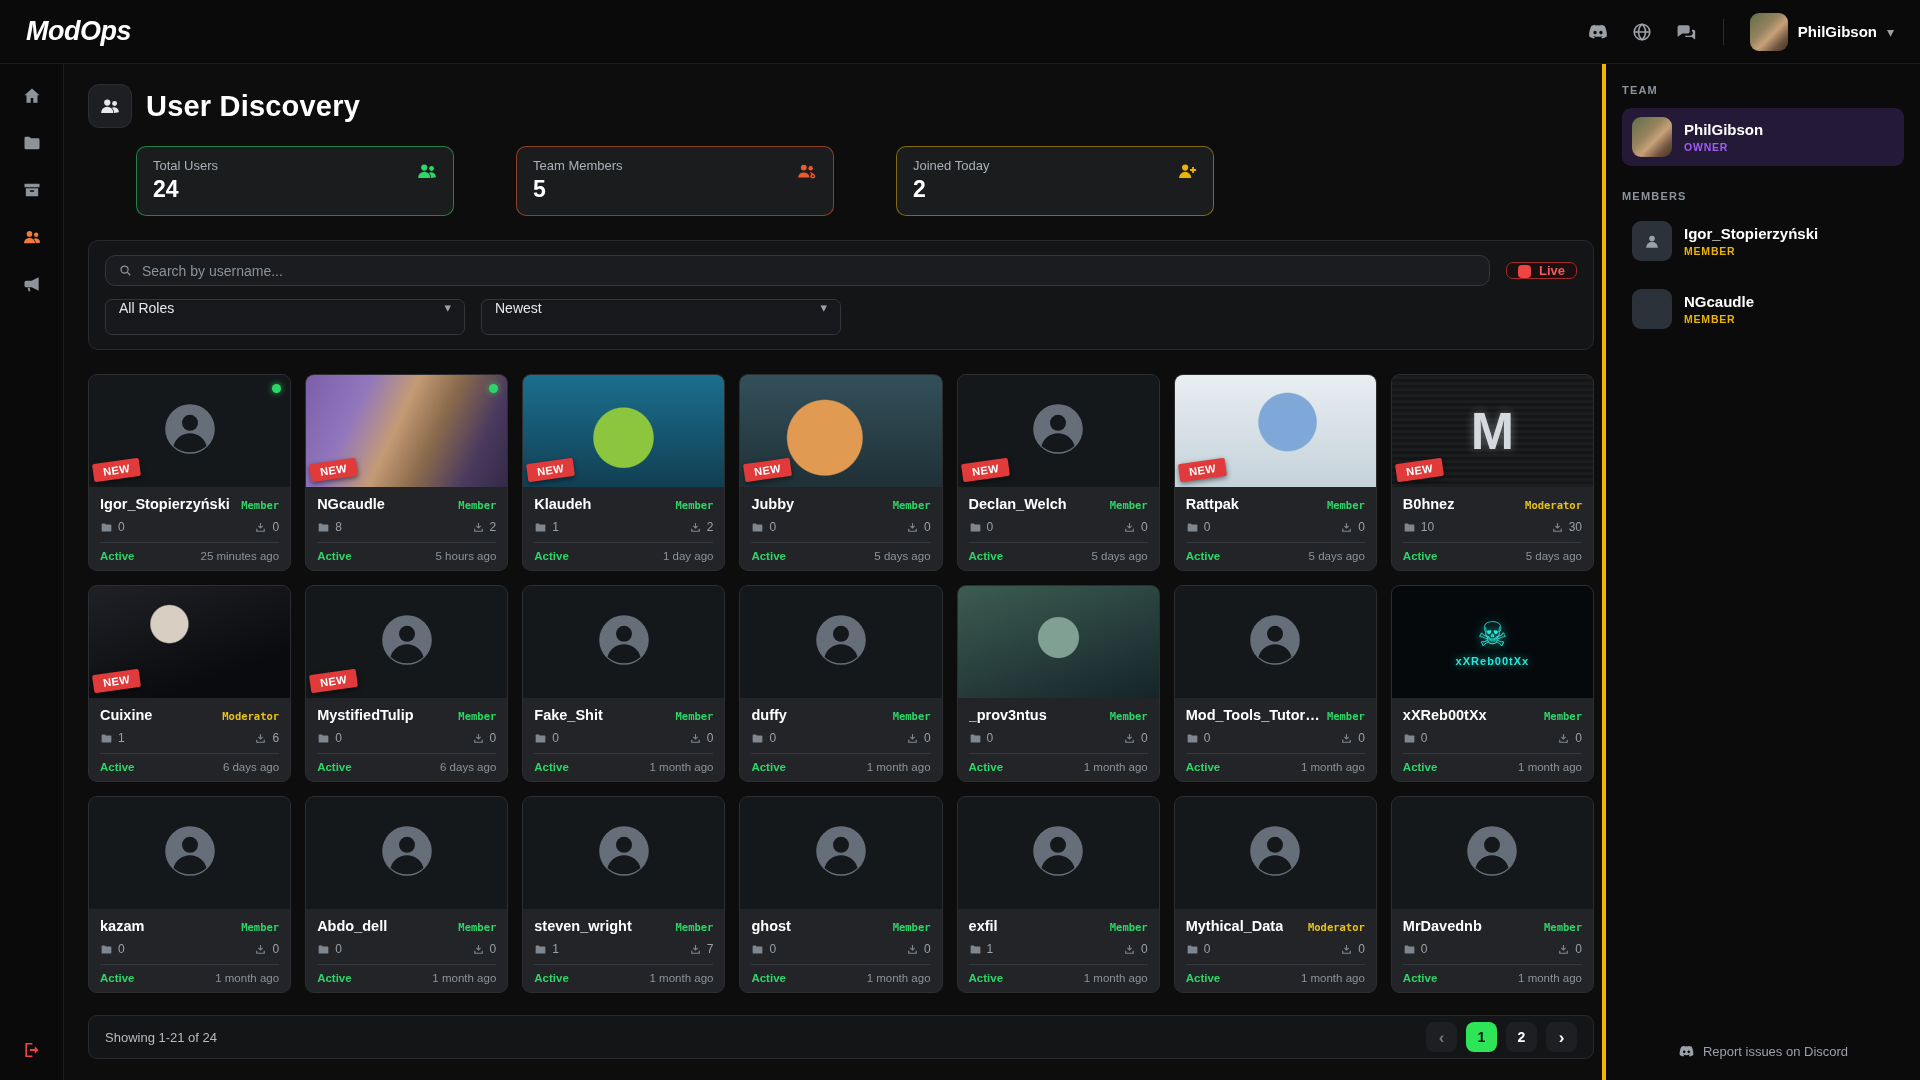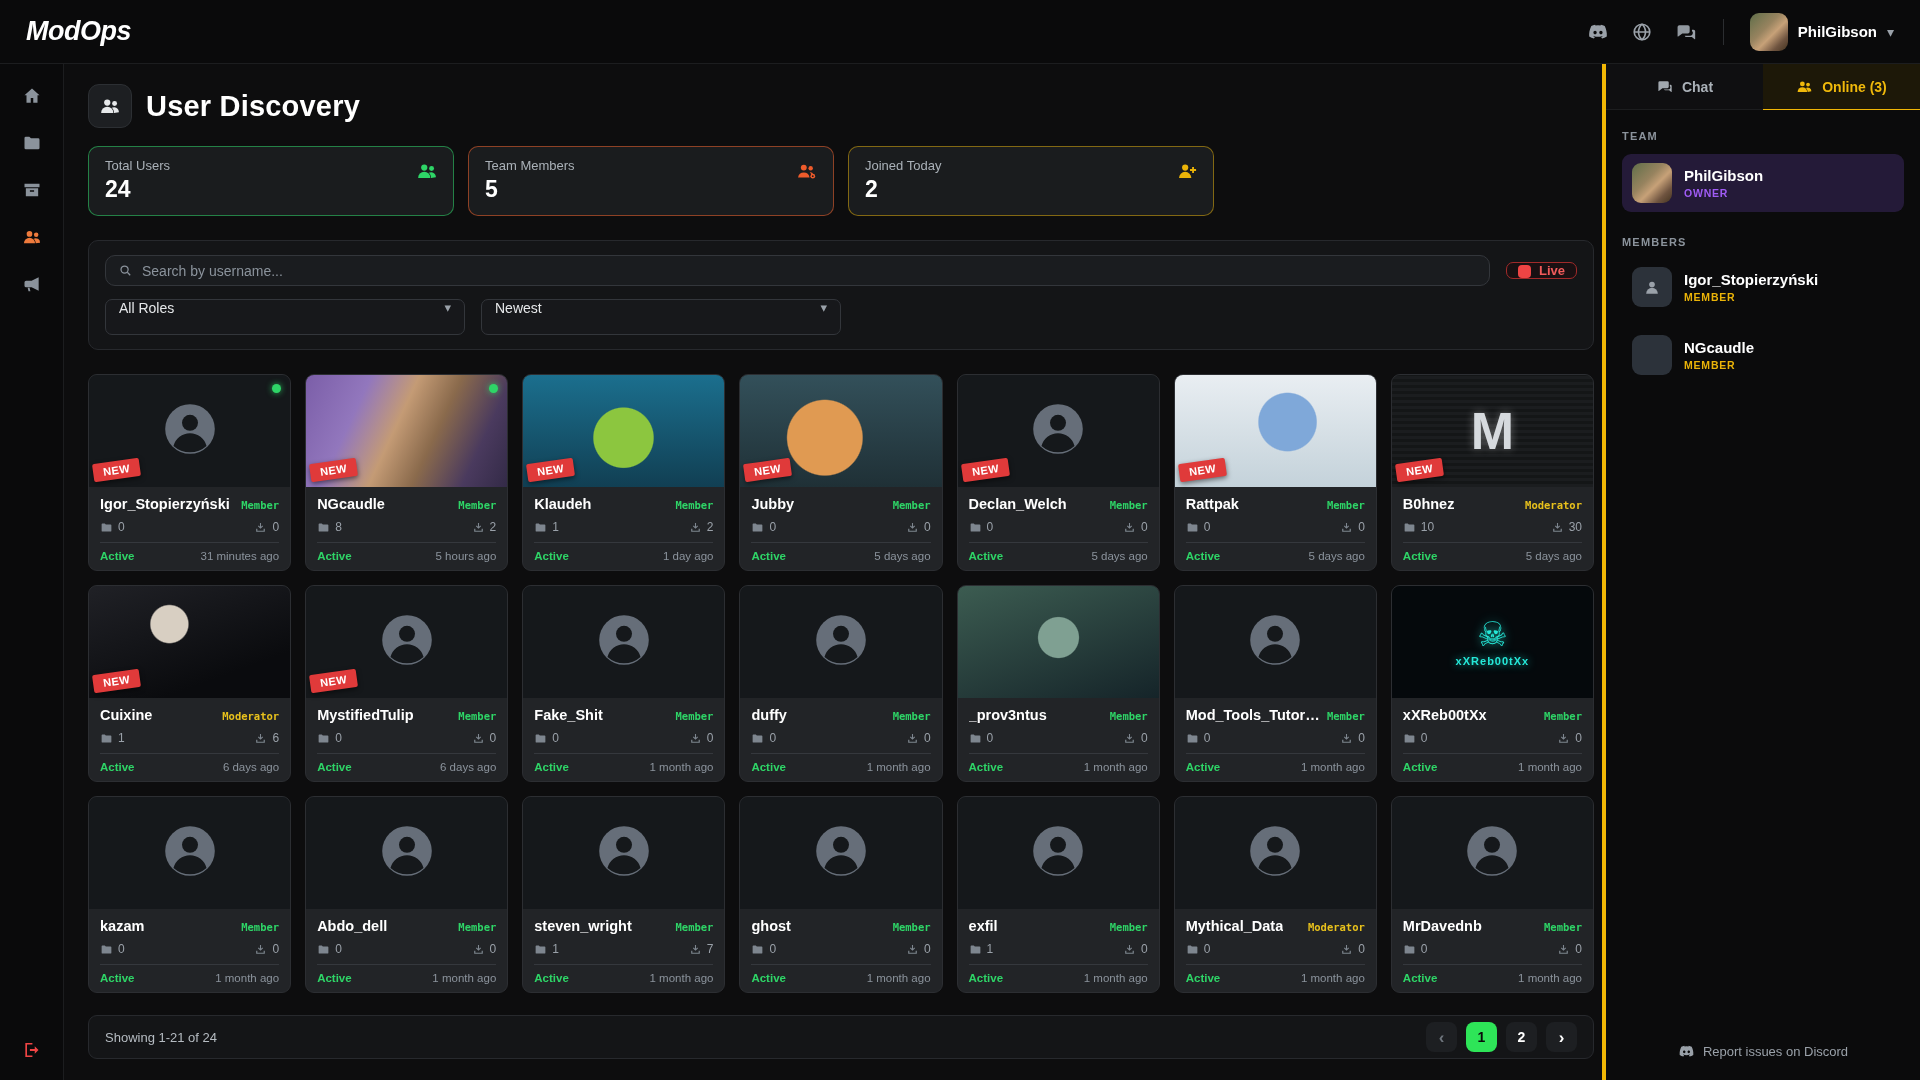--- a/index.html
+++ b/index.html
@@ -33,21 +33,21 @@
   
   .main { flex:1; background:#0d0d0e; padding:20px 8px 0 24px; overflow:hidden; }
 
   .page-head { display:flex; align-items:center; gap:14px; margin-bottom:18px; }
   .page-head-icon { width:44px; height:44px; border-radius:11px; background:#1d1f22;
     border:1px solid #2c2f33; display:flex; align-items:center; justify-content:center; color:#e6e8ea; }
   .page-head-icon svg { width:22px; height:22px; }
   .page-title { font-size:29px; font-weight:800; color:#fff; letter-spacing:.2px; }
 
   .stats { display:grid; grid-template-columns:repeat(4,1fr); gap:14px; margin-bottom:24px; }
-  .stat { background:#1a1c1e; border-radius:10px; padding:11px 16px 12px; position:relative; }
+  .stat { background:#1a1c1e; border-radius:10px; padding:11px 16px 12px; position:relative;margin-left:48px; }
   .stat-label { font-size:13px; color:#aab1b8; }
   .stat-value { font-size:23px; font-weight:800; color:#fff; margin-top:3px; }
   .stat-ic { position:absolute; top:13px; right:15px; width:22px; height:22px; }
   .stat-ic svg { width:100%; height:100%; }
   .stat.green  { border:1px solid rgba(46,213,103,.55); }  .stat.green .stat-ic{color:#2ed567;}
   .stat.orange { border:1px solid rgba(238,96,43,.55); }   .stat.orange .stat-ic{color:#ee5b2b;}
   .stat.blue   { border:1px solid rgba(64,147,246,.55); }  .stat.blue .stat-ic{color:#4093f6;}
   .stat.yellow { border:1px solid rgba(234,179,8,.5); }    .stat.yellow .stat-ic{color:#eab308;}
   .dot-ic { width:19px; height:19px; border-radius:50%; background:#4093f6; margin:1px 0 0 auto; }
 
@@ -325,21 +325,21 @@
               <span class="mini">
                 <svg viewBox="0 0 24 24" fill="currentColor">
                   <path d="M11 3.5h2v7.2l2.4-2.4 1.4 1.4-4.8 4.8-4.8-4.8 1.4-1.4L11 10.7z"></path>
                   <path d="M4 14.5h2.2v3.3h11.6v-3.3H20v5.4H4z"></path>
                 </svg>
                 <span>0</span>
               </span>
             </div>
             <div class="active-row">
               <span class="u-status">Active</span>
-              <span class="u-time">31 minutes ago</span>
+              <span class="u-time">25 minutes ago</span>
             </div>
           </div>
         </article>
 
         <article class="card">
           <div class="card-img art-ngcaudle">
 
             <span class="online-dot"></span>
             <span class="new-badge">NEW</span>
           </div>
@@ -1070,38 +1070,20 @@
         <span class="pg-btn current">1</span>
         <span class="pg-btn">2</span>
         <span class="pg-btn">
             <span class="pg-chev">›</span>
           </span>
       </div>
     </section>
   </main>
 
   <aside class="panel">
-    <div class="tabs">
-      <div class="tab">
-        <svg viewBox="0 0 24 24" fill="currentColor">
-            <path d="M4 4.5h12a2 2 0 0 1 2 2v6a2 2 0 0 1-2 2H9l-5 3.8a.4.4 0 0 1-.6-.3V6.5a2 2 0 0 1 2-2z" opacity=".95"></path>
-            <path d="M19.5 9.5h.8a1.8 1.8 0 0 1 1.8 1.8v8a.4.4 0 0 1-.6.3l-2.9-2.3h-5.8a1.8 1.8 0 0 1-1.6-1h6.3a2.9 2.9 0 0 0 2-5z"></path>
-          </svg>
-        <span>Chat</span>
-      </div>
-      <div class="tab active">
-        <svg viewBox="0 0 24 24" fill="currentColor">
-            <circle cx="9" cy="8.3" r="3.4"></circle>
-            <path d="M2.3 19.6a6.7 6.7 0 0 1 13.4 0z"></path>
-            <circle cx="17" cy="9.3" r="2.7"></circle>
-            <path d="M16.4 19.6c0-2.2-.9-4.2-2.4-5.6a5.3 5.3 0 0 1 7.7 4.8z"></path>
-          </svg>
-        <span>Online (3)</span>
-      </div>
-    </div>
 
     <div class="panel-body">
       <span class="sec-label">TEAM</span>
 
       <div class="team-row owner">
         <span class="m-avatar" style="background:linear-gradient(135deg,#5f6e49 0%,#97835f 40%,#c7a178 58%,#6f5440 80%,#43331f 100%);"></span>
         <span>
           <div class="m-name">PhilGibson</div>
           <div class="m-badge badge-owner">OWNER</div>
         </span>

